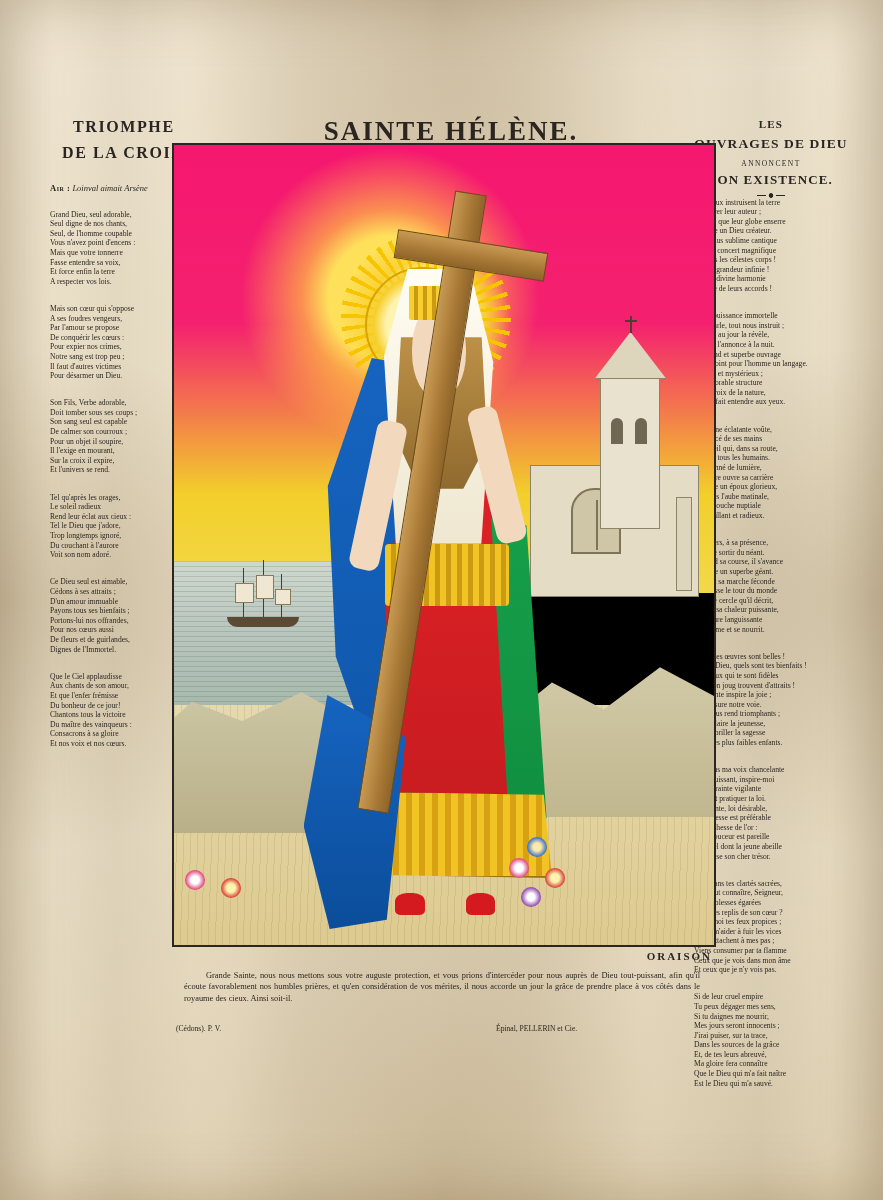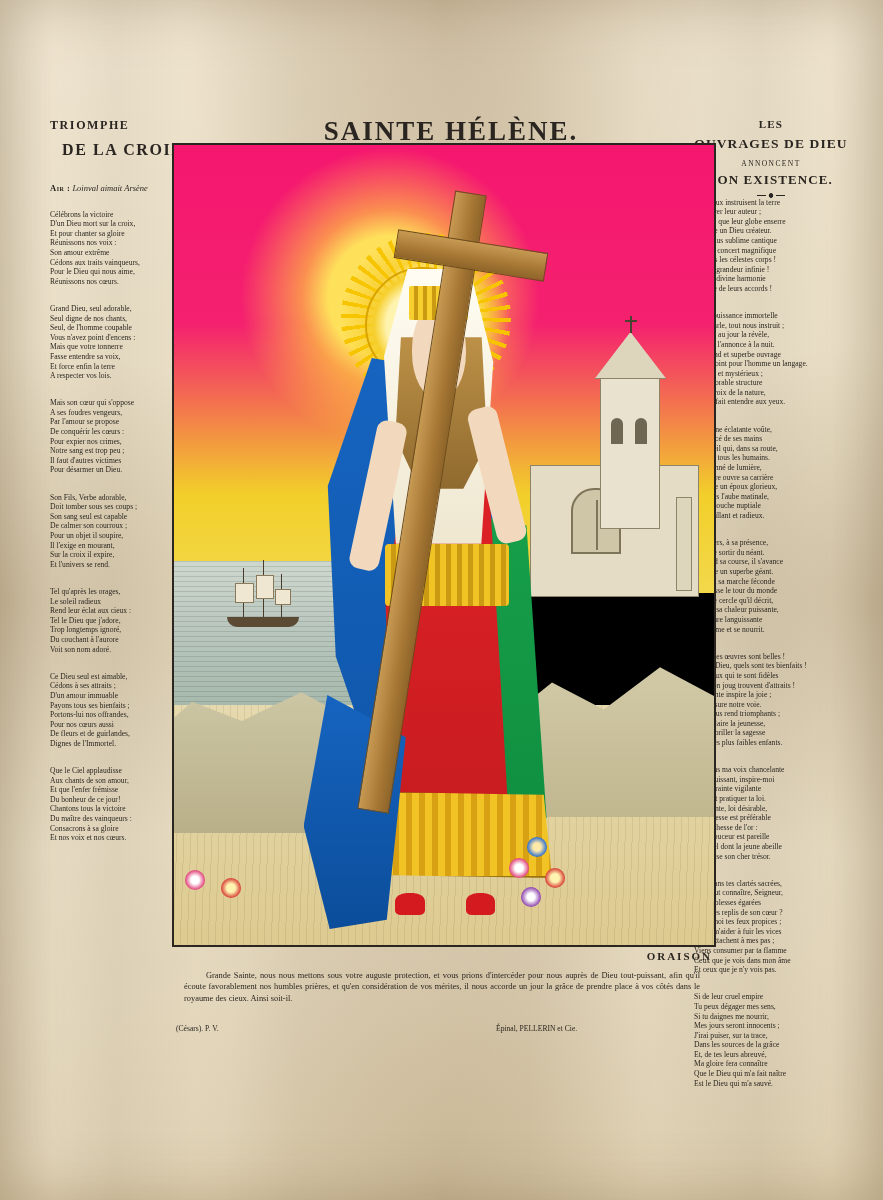--- a/index.html
+++ b/index.html
@@ -24,21 +24,21 @@
 
   
   .main-title{
     position:absolute;left:255px;top:98px;width:340px;text-align:center;
     font-family:"Liberation Serif",serif;font-weight:bold;font-size:27px;letter-spacing:2px;
     color:#2a2520;
   }
   .col-head{position:absolute;text-align:center;color:#2a2520;}
   .lhead{left:18px;top:100px;width:150px;}
   .rhead{left:665px;top:100px;width:160px;}
-  .lhead .l1{font-size:12px;font-weight:bold;letter-spacing:1.6px;text-align:left;padding-left:6px;}
+  .lhead .l1{font-size:16px;font-weight:bold;letter-spacing:1.6px;text-align:left;padding-left:6px;margin-left:23px;}
   .lhead .l2{font-size:16px;font-weight:bold;letter-spacing:1.6px;text-align:left;padding-left:18px;margin-top:8px;}
   .rhead .l1{font-size:11px;font-weight:bold;letter-spacing:1.2px;}
   .rhead .l2{font-size:13.5px;font-weight:bold;letter-spacing:1.1px;margin-top:6px;}
   .rhead .l3{font-size:7.5px;letter-spacing:1.4px;margin-top:7px;}
   .rhead .l4{font-size:13px;font-weight:bold;letter-spacing:1.1px;margin-top:4px;}
   .orn{margin:4px auto 0;width:26px;height:7px;
     background:radial-gradient(circle at 50% 50%, #2a2520 0 2px, transparent 2.6px);
     position:relative;}
   .orn:before,.orn:after{content:"";position:absolute;top:3px;width:9px;height:1px;background:#2a2520;}
   .orn:before{left:-1px;} .orn:after{right:-1px;}
@@ -194,28 +194,20 @@
 
     <div class="col-head rhead">
       <div class="l1">LES</div>
       <div class="l2">OUVRAGES DE DIEU</div>
       <div class="l3">ANNONCENT</div>
       <div class="l4">SON EXISTENCE.</div>
       <div class="orn"></div>
     </div>
 
     <div class="verses vleft">
-      <div class="stanza">Célébrons la victoire
-D'un Dieu mort sur la croix,
-Et pour chanter sa gloire
-Réunissons nos voix :
-Son amour extrême
-Cédons aux traits vainqueurs,
-Pour le Dieu qui nous aime,
-Réunissons nos cœurs.</div>
       <div class="stanza">Grand Dieu, seul adorable,
 Seul digne de nos chants,
 Seul, de l'homme coupable
 Vous n'avez point d'encens :
 Mais que votre tonnerre
 Fasse entendre sa voix,
 Et force enfin la terre
 A respecter vos lois.</div>
       <div class="stanza">Mais son cœur qui s'oppose
 A ses foudres vengeurs,
@@ -405,17 +397,17 @@
         </div>
         <div class="flowers flowersL">
           <div class="fl f1"></div>
           <div class="fl f3"></div>
         </div>
       </div>
     </div>
 
     <div class="oraison-title">ORAISON</div>
     <div class="oraison">Grande Sainte, nous nous mettons sous votre auguste protection, et vous prions d'intercéder pour nous auprès de Dieu tout-puissant, afin qu'il écoute favorablement nos humbles prières, et qu'en considération de vos mérites, il nous accorde un jour la grâce de prendre place à vos côtés dans le royaume des cieux. Ainsi soit-il.</div>
-    <div class="depose">(Césars). P. V.</div>
+    <div class="depose">(Cédons). P. V.</div>
     <div class="editor">Épinal, PELLERIN et Cie.</div>
 
   </div>
 </div>
 
 </body></html>

